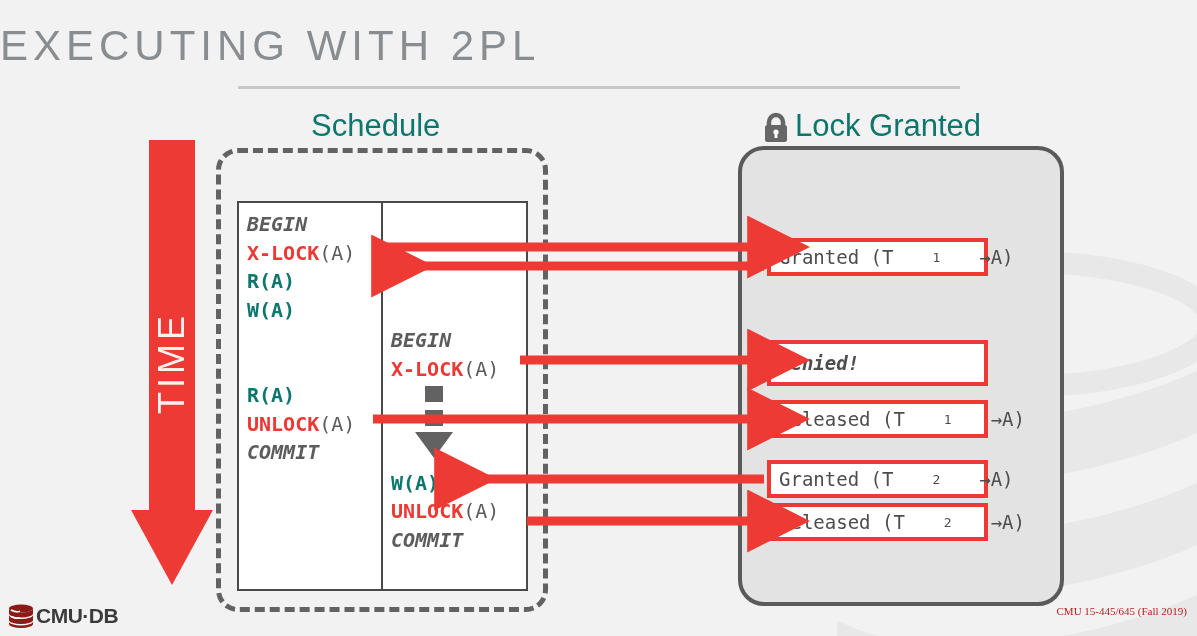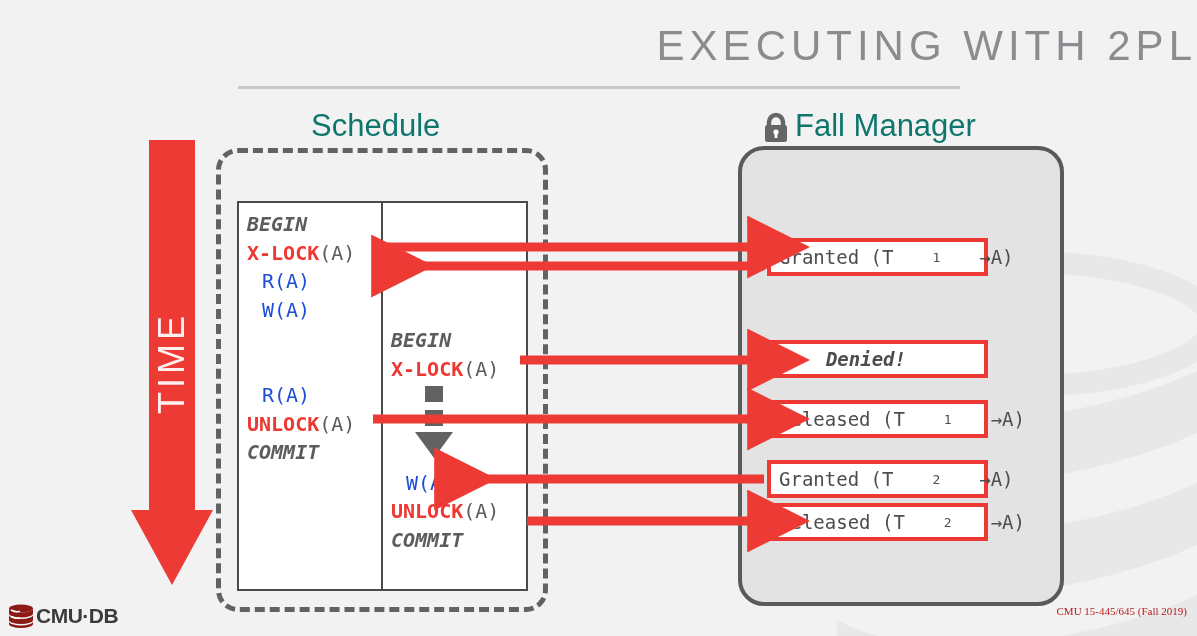--- a/index.html
+++ b/index.html
@@ -14,21 +14,21 @@
   .watermark{
     position:absolute; right:-40px; bottom:-30px;
     width:430px; height:420px;
     opacity:1; pointer-events:none;
   }
   .watermark svg{display:block;}
 
   
   .slide-title{
     position:absolute; left:0; top:22px; width:1197px;
-    text-align:right;
+    text-align:left;
     font-size:42px; letter-spacing:5px; color:#8a8d90;
     font-weight:400;
     white-space:nowrap;
   }
   .title-rule{
     position:absolute; left:238px; top:86px; width:722px; height:3px;
     background:#c8c9ca;
   }
 
   
@@ -82,21 +82,21 @@
     position:absolute;
     font-family:"DejaVu Sans Mono", monospace;
     font-size:20px; line-height:28.5px;
     color:#5c5c5c; white-space:pre;
   }
   .col-t1{ left:247px; top:210px; }
   .col-t2{ left:391px; top:326px; }
   .kw{ color:#ed3833; font-weight:bold; }
   .stmt{ color:#5c5c5c; font-weight:bold;font-style:italic; }
   .arg{ color:#5c5c5c; font-weight:normal; }
-  .plain{ color:#1d4ed8; font-weight:normal;margin-left:15px; }
+  .plain{ color:#0f766e; font-weight:bold; }
   .blank{ visibility:hidden; }
 
   
   .wait-ind{ position:absolute; left:413px; top:386px; width:42px; height:72px; }
 
   
   .lockmgr-box{
     position:absolute; left:738px; top:146px; width:326px; height:460px;
     background:#e3e3e3; border:4px solid #5a5a5a; border-radius:26px;
     box-sizing:border-box;
@@ -111,21 +111,21 @@
     font-size:19px; color:#4d4d4d;
     display:flex; align-items:center;
     padding-left:8px;
     white-space:nowrap;
     gap:39px;
   }
   .msg sub{ font-size:13px; }
   .msg.denied{ font-style:italic; font-weight:bold; }
 
   .msg-1{ left:767px; top:238px; width:221px; height:38px; }
-  .msg-2{ left:767px; top:340px; width:221px; height:38px;justify-content:flex-end; }
+  .msg-2{ left:767px; top:340px; width:221px; height:46px; }
   .msg-3{ left:767px; top:400px; width:221px; height:38px; }
   .msg-4{ left:767px; top:460px; width:221px; height:38px; }
   .msg-5{ left:767px; top:503px; width:221px; height:38px; }
 
   
   .arrows{ position:absolute; left:0; top:0; width:1197px; height:636px; pointer-events:none; }
 
   
   .logo{ position:absolute; left:8px; bottom:8px; display:flex; align-items:flex-start; }
   .logo-text{
@@ -159,21 +159,21 @@
 <div class="cap cap-schedule">Schedule</div>
 
 <div class="lock-icon">
   <svg width="30" height="32" viewBox="0 0 30 32">
     <path d="M8 14 V10 a7 7 0 0 1 14 0 v4" fill="none" stroke="#666666" stroke-width="4.5"></path>
     <rect x="4" y="13" width="22" height="17" rx="2.5" fill="#666666"></rect>
     <circle cx="15" cy="20" r="2.6" fill="#ffffff"></circle>
     <rect x="13.6" y="20" width="2.8" height="6" fill="#ffffff"></rect>
   </svg>
 </div>
-<div class="cap cap-lockmgr" style="left:795px;">Fall Manager</div>
+<div class="cap cap-lockmgr" style="left:795px;">Lock Granted</div>
 
 <div class="time-arrow">
   <svg width="82" height="445" viewBox="0 0 82 445">
     <polygon points="18,0 64,0 64,370 82,370 41,445 0,370 18,370" fill="#ee3a35"></polygon>
   </svg>
 </div>
 <div class="time-label">
   <span>TIME</span>
 </div>
 

